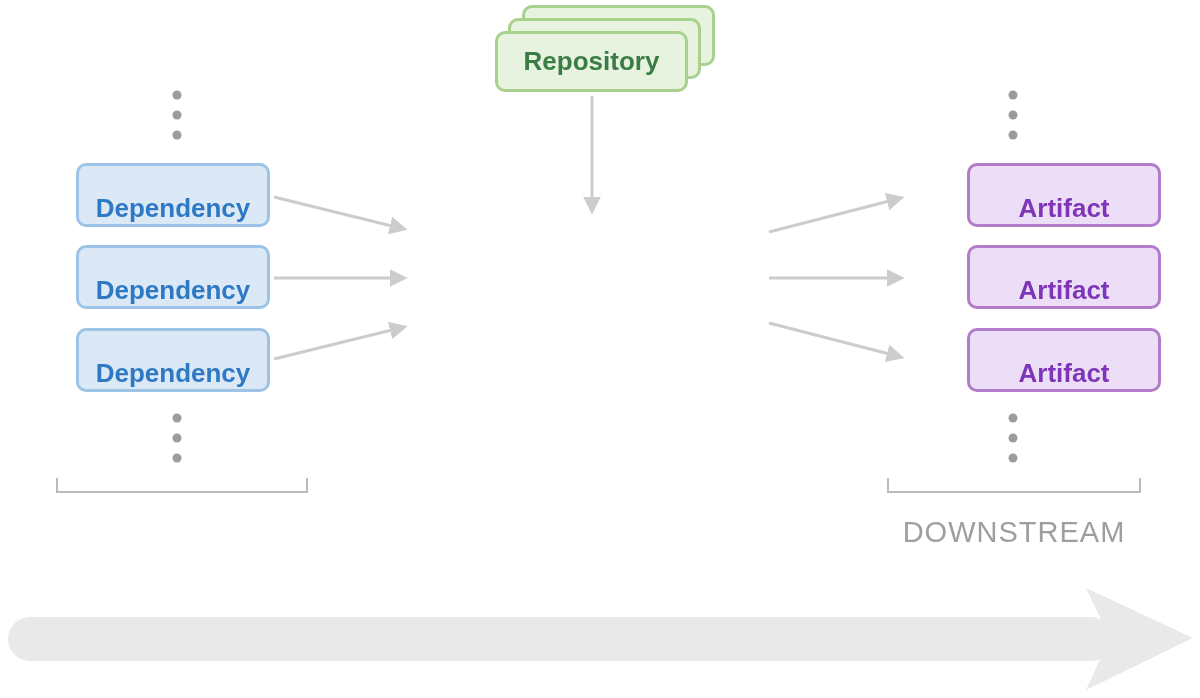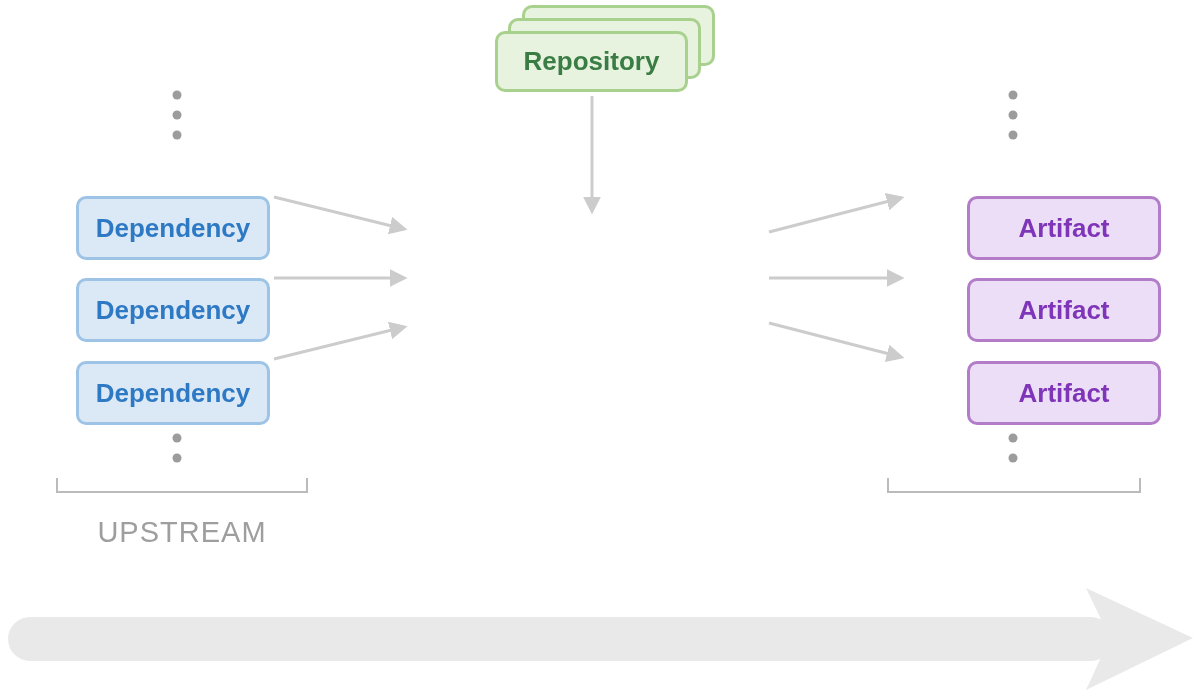--- a/index.html
+++ b/index.html
@@ -2,22 +2,22 @@
 <html style="--dependency_fill: #dbe9f6; --dependency_border: #9dc3e6; --dependency_text: #2e79c4; --build_fill: #e4efda; --repo_fill: #e7f2df; --build_border: #a9d18e; --build_text: #3a7d44; --artifact_fill: #ecdef6; --artifact_border: #b37cc9; --artifact_text: #7e35b8; --connector_gray: #cccccc; --dot_gray: #9c9c9c; --bracket_gray: #bbbbbb; --label_gray: #9e9e9e; --timeline_arrow_fill: #e9e9e9;"><head>
 <meta charset="utf-8">
 <style>
   html,body{margin:0;padding:0;background:#ffffff;}
   #stage{
     position:relative;width:1200px;height:698px;background:#ffffff;
     font-family:"Liberation Sans", sans-serif;overflow:hidden;
   }
   .box{
     position:absolute;box-sizing:border-box;border-radius:10px;border:3px solid;
-    display:flex;align-items:center;justify-content:center;
-    font-weight:bold;font-size:26px;margin-top:33px;
+    display:flex;align-items:flex-end;justify-content:center;
+    font-weight:bold;font-size:26px;
   }
   .dep{
     left:76px;width:194px;height:64px;
     background:var(--dependency_fill);border-color:var(--dependency_border);
     color:var(--dependency_text);
   }
   .art{
     left:967px;width:194px;height:64px;
     background:var(--artifact_fill);border-color:var(--artifact_border);
     color:var(--artifact_text);
@@ -119,15 +119,15 @@
   <div class="box art" style="top:163px;">
     <span>Artifact</span>
   </div>
   <div class="box art" style="top:245px;">
     <span>Artifact</span>
   </div>
   <div class="box art" style="top:328px;">
     <span>Artifact</span>
   </div>
 
-  <div class="zone-label" id="upstream-label">UPSTREAM</div>
+  <div class="zone-label" id="downstream-label">DOWNSTREAM</div>
 
 </div>
 
 </body></html>

